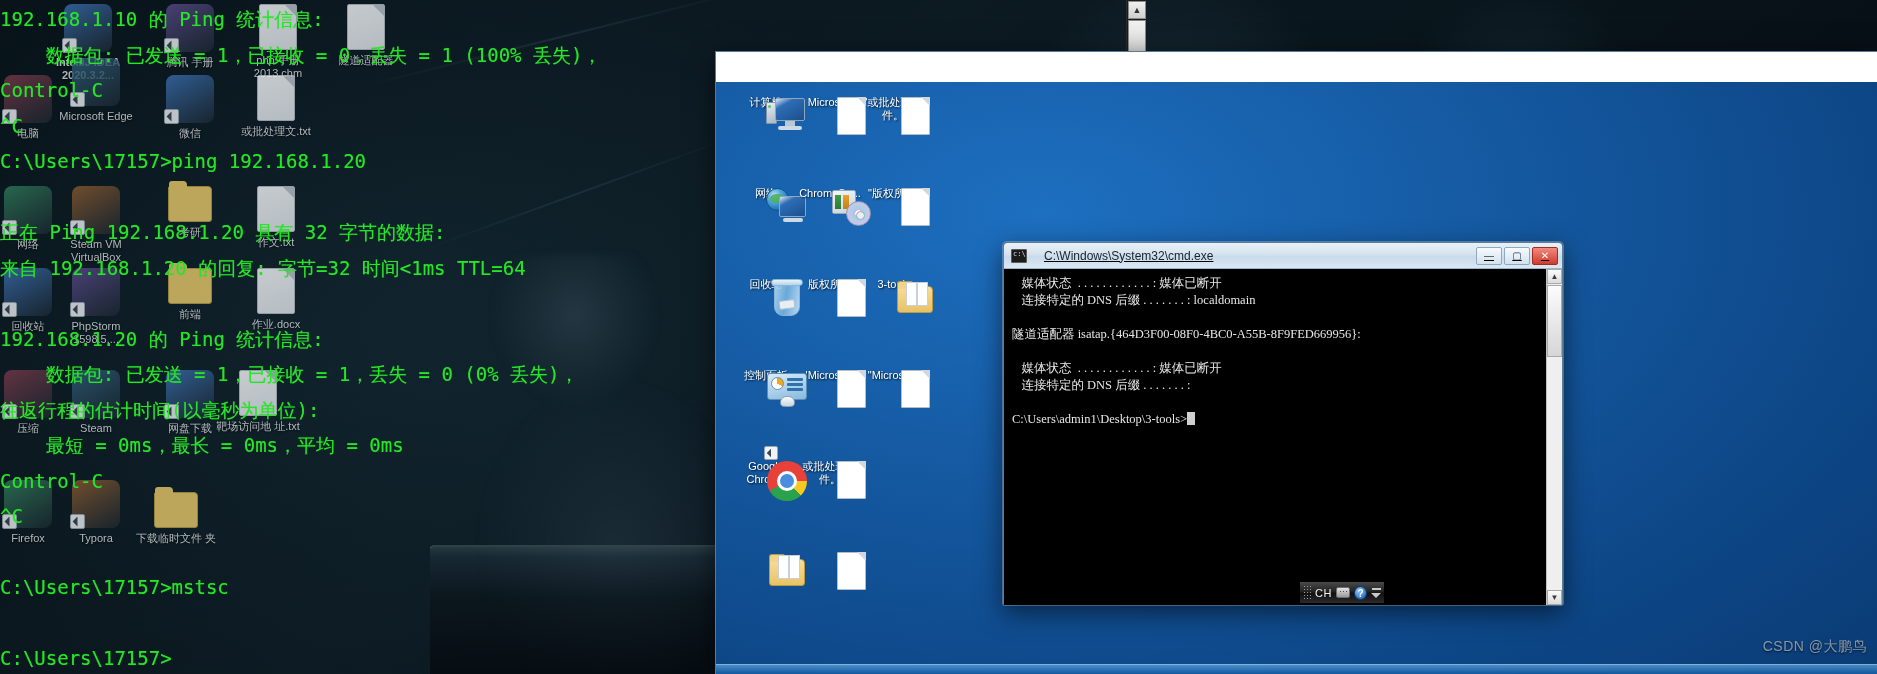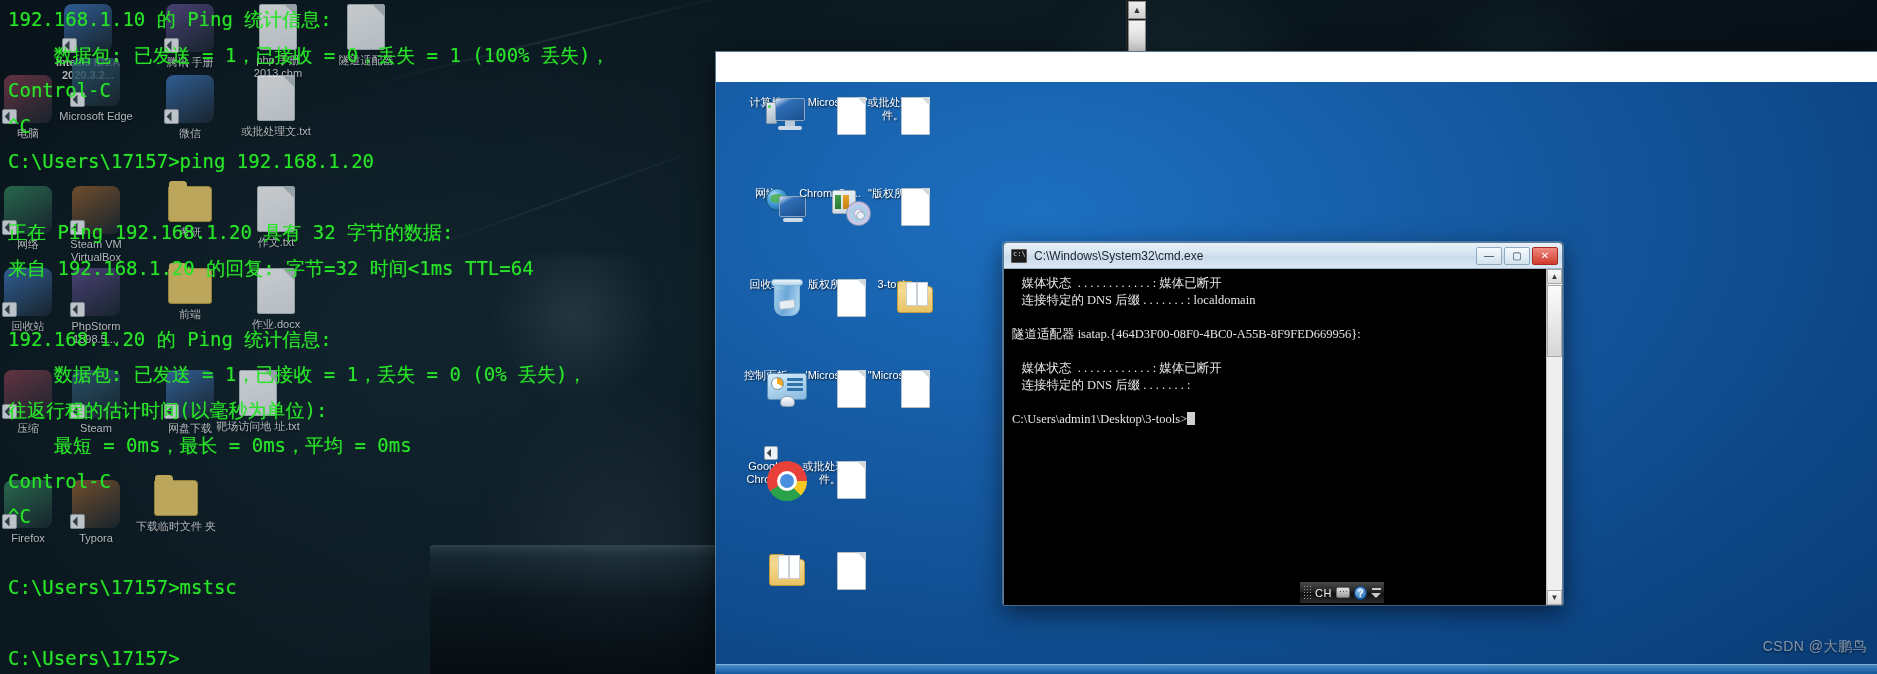--- a/index.html
+++ b/index.html
@@ -84,21 +84,21 @@
     background: rgba(0,0,0,0);
     color: #28e428;
     font-family: "DejaVu Sans Mono", "Liberation Mono", monospace;
     font-size: 19px;
     line-height: 35.5px;
     white-space: pre;
     padding: 2px 0 0 0;
     letter-spacing: 0px;
     text-shadow: 0 0 1px rgba(40,228,40,.5);
   }
-  #host-terminal .ln { display: block; height: 35.5px; padding-left: 8px; }
+  #host-terminal .ln { display: block; height: 35.5px; }
   #term-scrollbar {
     position: absolute; left: 1126px; top: 0; width: 20px; height: 674px;
     background: #1b1b1b; border-left: 1px solid #2a2a2a;
   }
   #term-scrollbar .arrow-up, #term-scrollbar .arrow-dn {
     position: absolute; left: 1px; width: 18px; height: 18px;
     background: linear-gradient(180deg,#f0f0f0,#cfcfcf);
     border: 1px solid #8a8a8a; color:#333; font-size: 9px; text-align:center; line-height: 16px;
   }
   #term-scrollbar .arrow-up { top: 1px; }
@@ -198,21 +198,21 @@
     background: #000;
     border: 1px solid #5d7d96;
     box-shadow: 0 0 0 1px rgba(255,255,255,.25), 0 8px 26px rgba(0,0,0,.55);
     border-radius: 4px 4px 2px 2px;
   }
   #cmd-titlebar {
     height: 26px;
     background: linear-gradient(180deg,#e9f1f7 0%, #d5e3ef 45%, #c9daea 55%, #dbe8f3 100%);
     border-bottom: 1px solid #9bb4c9;
     border-radius: 3px 3px 0 0;
-    display: flex; align-items: center; padding-left: 7px; gap: 7px;
+    display: flex; align-items: center; padding-left: 7px; gap: 17px; text-decoration: underline;
   }
   #cmd-title-text { font-size: 12px; color: #17222c; font-family: "Liberation Sans", sans-serif; }
   .cmd-ico { width: 16px; height: 14px; background:#1b1b1b; border:1px solid #5a5a5a; border-radius:1px; position:relative; flex:none; }
   .cmd-ico::after { content:"c:\\"; position:absolute; left:1px; top:0px; font-size:7px; color:#d8d8d8; font-family:"DejaVu Sans Mono", monospace; }
   .cmd-btns { margin-left: auto; display: flex; gap: 2px; padding-right: 4px; }
   .cmd-btn {
     width: 26px; height: 18px; border: 1px solid #8fa9bf; border-radius: 2px;
     background: linear-gradient(180deg,#f6fafd,#d3e2ee);
     display: flex; align-items: center; justify-content: center;
     font-size: 10px; color: #2a3a48; font-family:"Liberation Sans", sans-serif;
@@ -416,21 +416,21 @@
           <span class="shortcut-arrow"></span>
         </span>
         <span class="lbl">Firefox</span>
       </div>
       <div class="host-icon" style="left: 48px; top: 480px;">
         <span class="glyph" style="background: linear-gradient(150deg, rgb(138, 90, 47), rgb(27, 39, 48)); border-radius: 8px;">
           <span class="shortcut-arrow"></span>
         </span>
         <span class="lbl">Typora</span>
       </div>
-      <div class="host-icon" style="left: 128px; top: 480px;">
+      <div class="host-icon" style="left: 128px; top: 492px;">
         <span class="glyph ic-folder"></span>
         <span class="lbl">下载临时文件
 夹</span>
       </div>
     </div>
 
   <div id="host-terminal"><span class="ln">192.168.1.10 的 Ping 统计信息:</span><span class="ln">    数据包: 已发送 = 1，已接收 = 0，丢失 = 1 (100% 丢失)，</span><span class="ln">Control-C</span><span class="ln">^C</span><span class="ln">C:\Users\17157&gt;ping 192.168.1.20</span><span class="ln"></span><span class="ln">正在 Ping 192.168.1.20 具有 32 字节的数据:</span><span class="ln">来自 192.168.1.20 的回复: 字节=32 时间&lt;1ms TTL=64</span><span class="ln"></span><span class="ln">192.168.1.20 的 Ping 统计信息:</span><span class="ln">    数据包: 已发送 = 1，已接收 = 1，丢失 = 0 (0% 丢失)，</span><span class="ln">往返行程的估计时间(以毫秒为单位):</span><span class="ln">    最短 = 0ms，最长 = 0ms，平均 = 0ms</span><span class="ln">Control-C</span><span class="ln">^C</span><span class="ln"></span><span class="ln">C:\Users\17157&gt;mstsc</span><span class="ln"></span><span class="ln">C:\Users\17157&gt;</span></div>
 
   <div id="term-scrollbar">
     <div class="arrow-up">▲</div>

